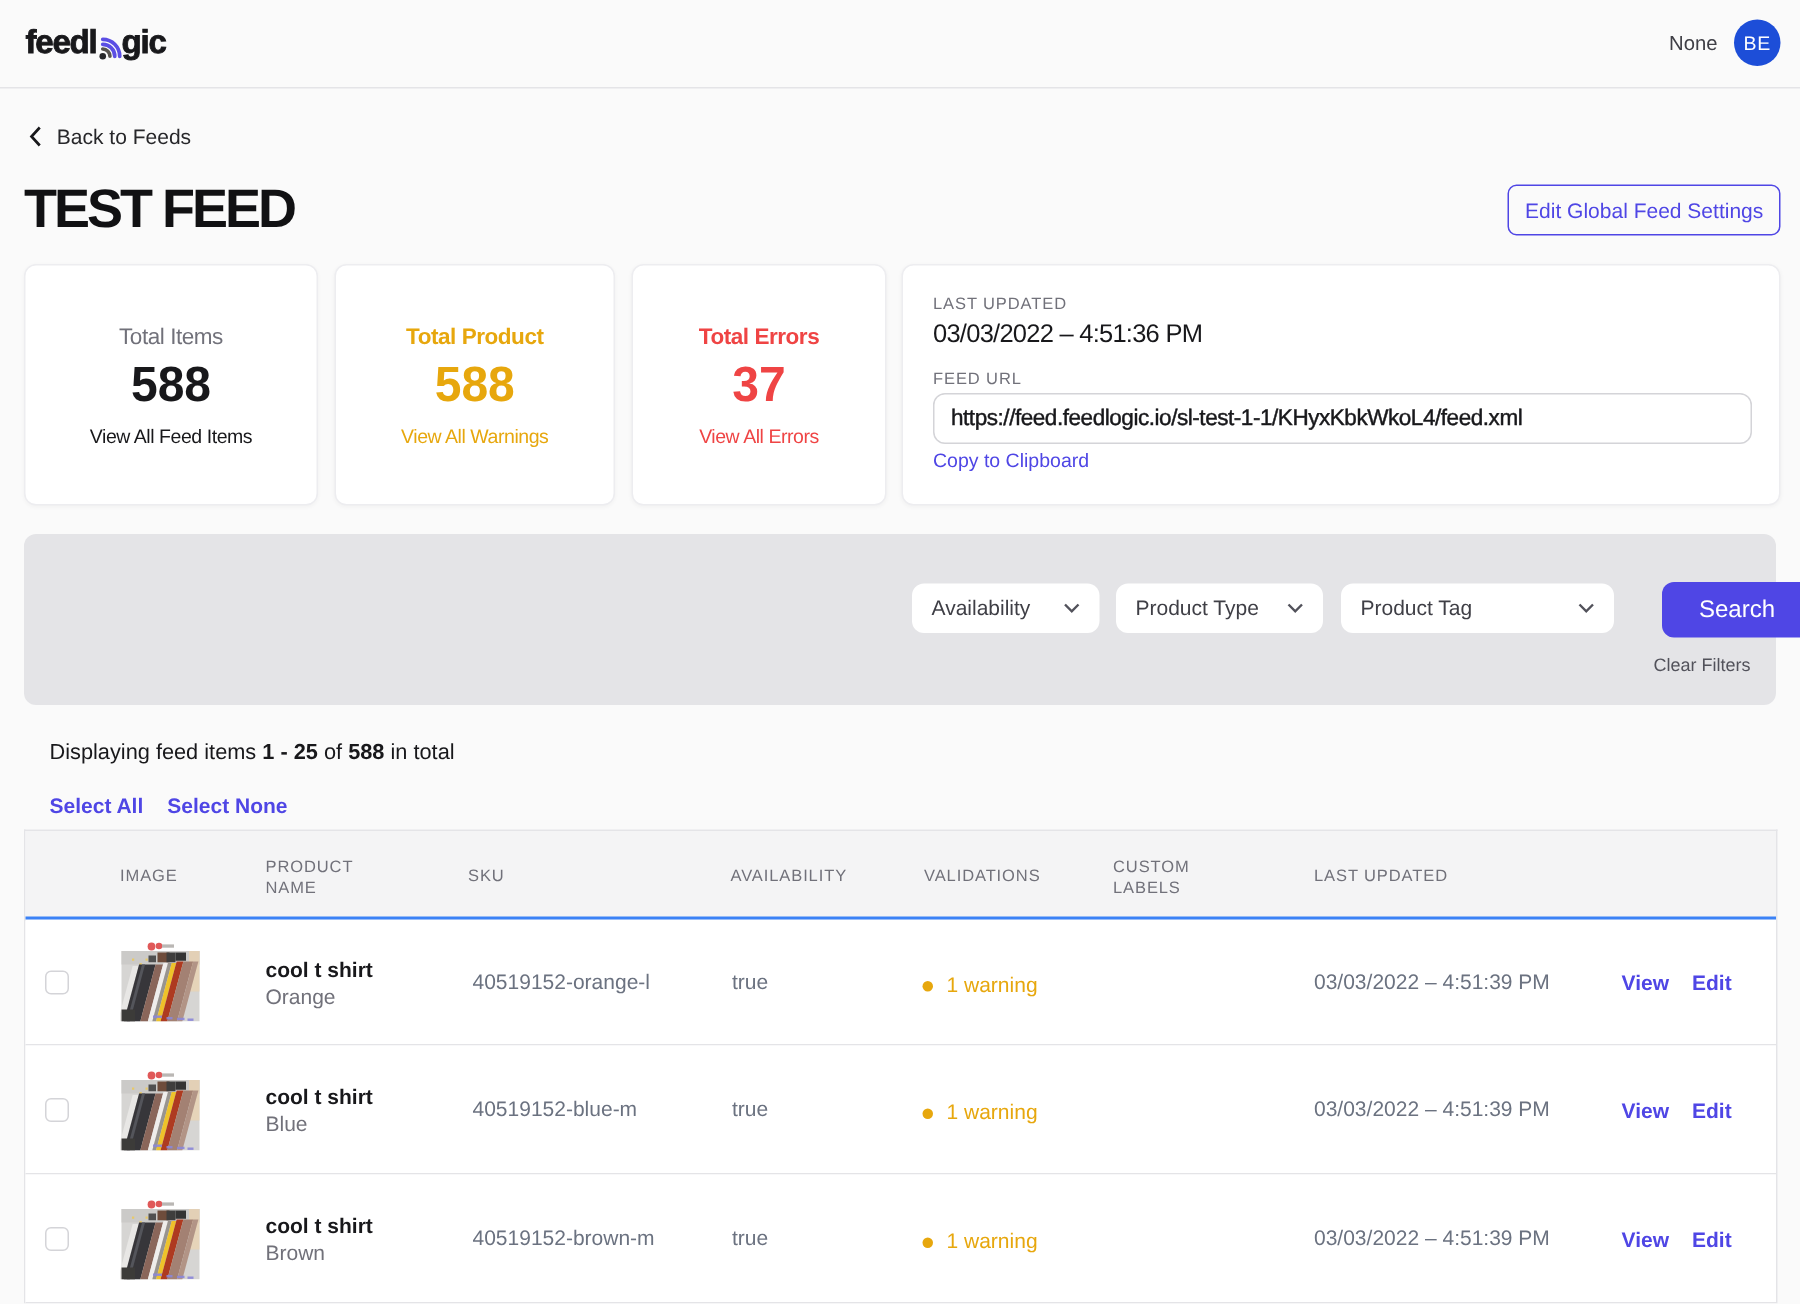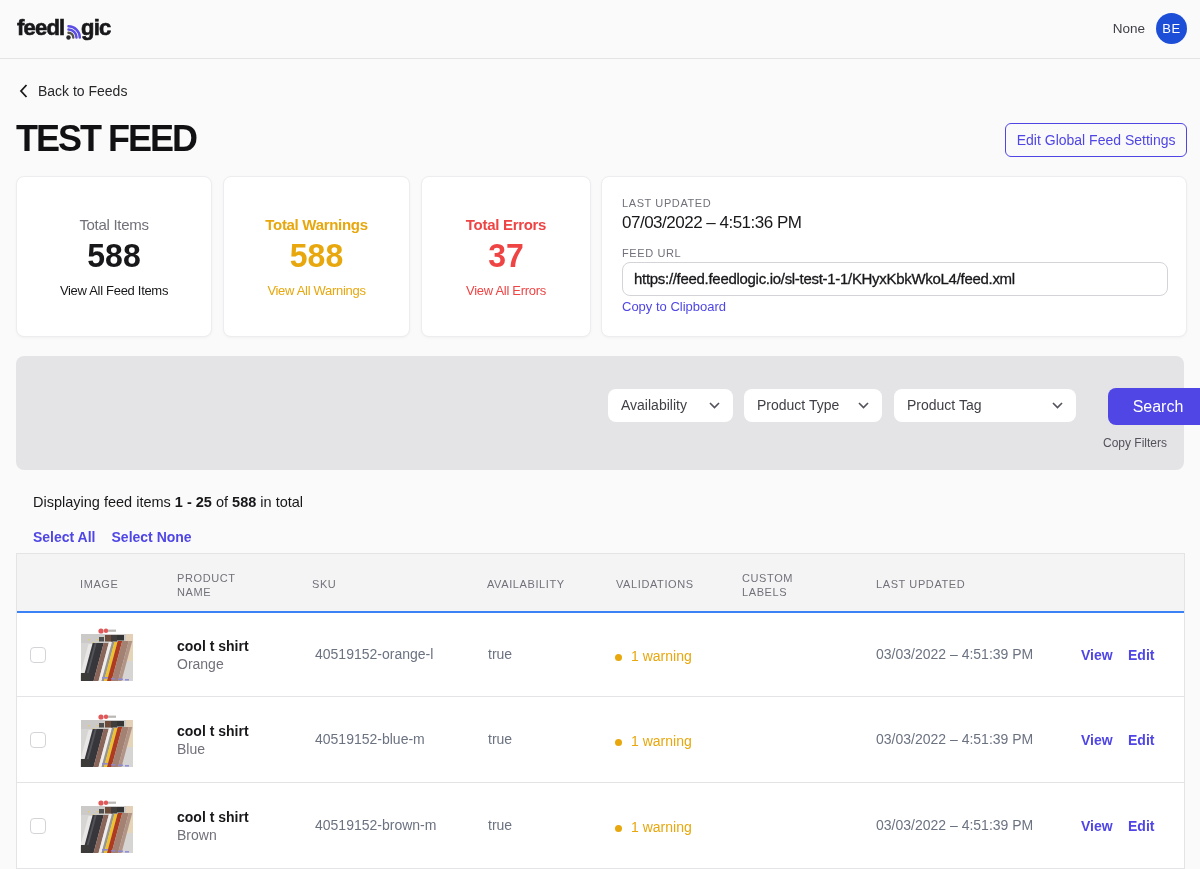--- a/index.html
+++ b/index.html
@@ -153,49 +153,49 @@
 
 <div class="title">TEST FEED</div>
 <div class="editbtn">Edit Global Feed Settings</div>
 
 <div class="card stat c1">
   <div class="lbl">Total Items</div>
   <div class="num">588</div>
   <div class="lnk">View All Feed Items</div>
 </div>
 <div class="card stat c2">
-  <div class="lbl">Total Warnings</div>
+  <div class="lbl">Total Product</div>
   <div class="num">588</div>
   <div class="lnk">View All Warnings</div>
 </div>
 <div class="card stat c3">
   <div class="lbl">Total Errors</div>
   <div class="num">37</div>
   <div class="lnk">View All Errors</div>
 </div>
 <div class="card c4">
   <div class="small-lbl lastup-lbl">LAST UPDATED</div>
-  <div class="updated">07/03/2022 – 4:51:36 PM</div>
+  <div class="updated">03/03/2022 – 4:51:36 PM</div>
   <div class="small-lbl feedurl-lbl">FEED URL</div>
   <div class="urlbox">https://feed.feedlogic.io/sl-test-1-1/KHyxKbkWkoL4/feed.xml</div>
   <div class="copy">Copy to Clipboard</div>
 </div>
 
 <div class="filter">
   <div class="sel sel1">Availability <svg class="chev" width="11" height="7" viewBox="0 0 11 7">
         <path d="M1 1 L5.5 5.6 L10 1" stroke="#52525b" stroke-width="1.6" fill="none"></path>
       </svg></div>
   <div class="sel sel2">Product Type <svg class="chev" width="11" height="7" viewBox="0 0 11 7">
         <path d="M1 1 L5.5 5.6 L10 1" stroke="#52525b" stroke-width="1.6" fill="none"></path>
       </svg></div>
   <div class="sel sel3">Product Tag <svg class="chev" width="11" height="7" viewBox="0 0 11 7">
         <path d="M1 1 L5.5 5.6 L10 1" stroke="#52525b" stroke-width="1.6" fill="none"></path>
       </svg></div>
   <div class="searchbtn">Search</div>
-  <div class="clear">Copy Filters</div>
+  <div class="clear">Clear Filters</div>
 </div>
 
 <div class="displaying">Displaying feed items <b>1 - 25</b> of <b>588</b> in total</div>
 <div class="sel-links"><span>Select All</span><span>Select None</span></div>
 
 <div class="tbl">
   <div class="thead">
     <div class="th" style="left:63px;">IMAGE</div>
     <div class="th th2" style="left:160px;">PRODUCT<br>NAME</div>
     <div class="th" style="left:295px;">SKU</div>

